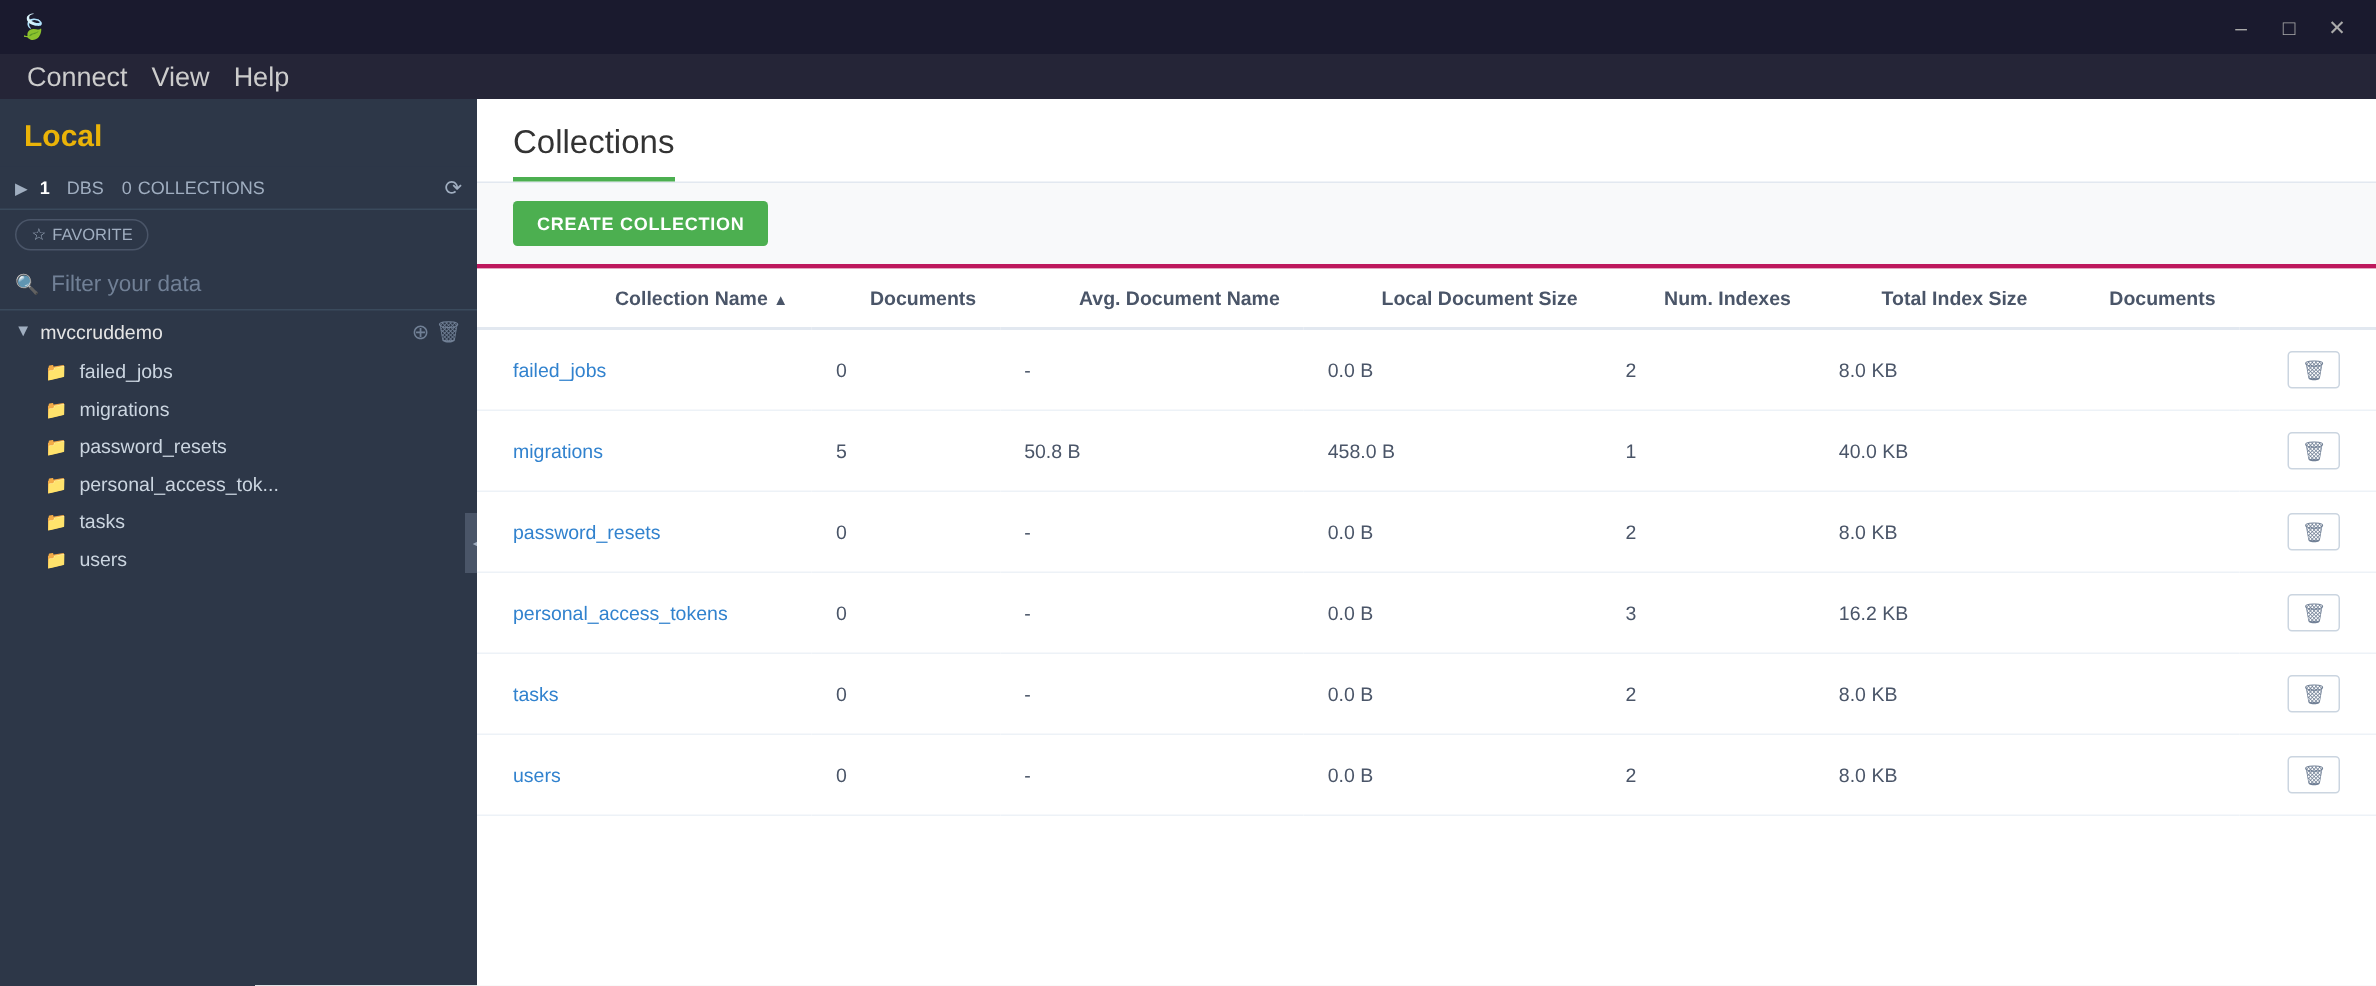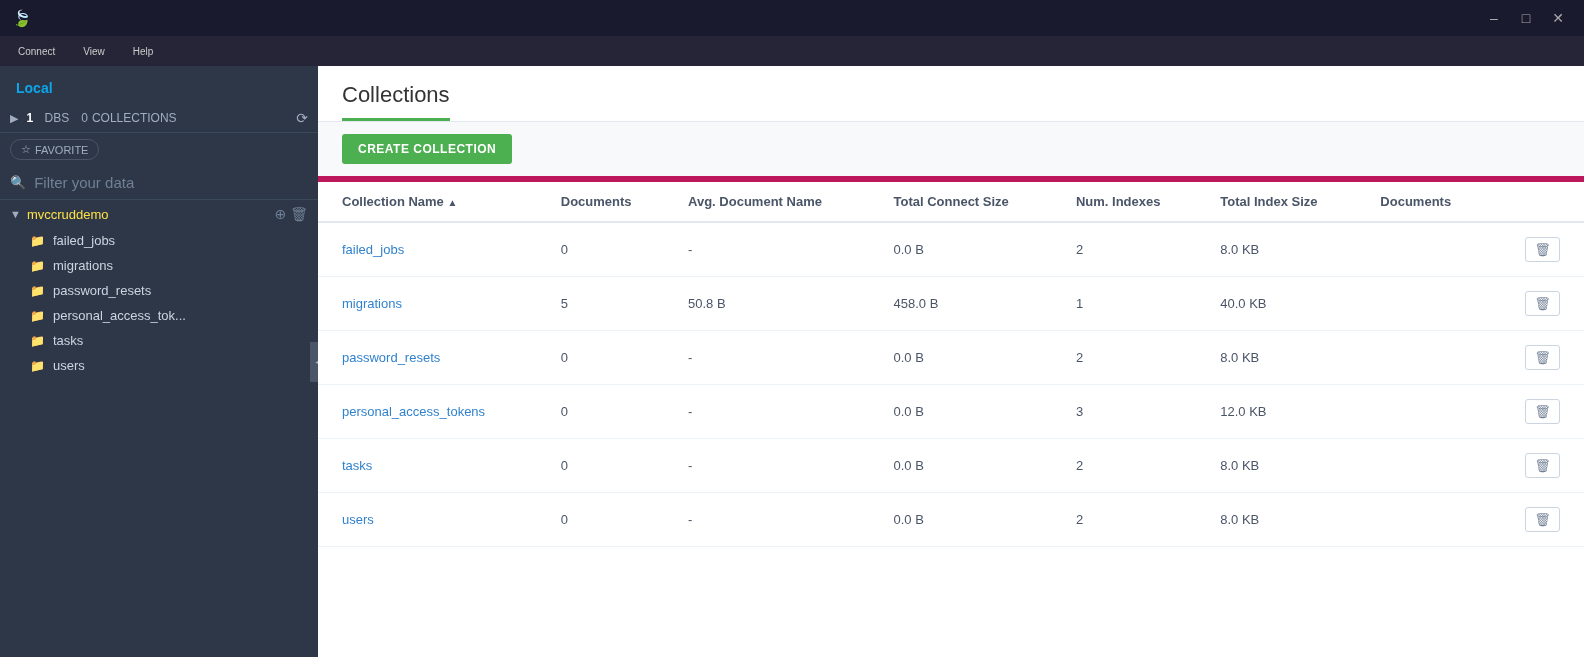--- a/index.html
+++ b/index.html
@@ -32,22 +32,22 @@
     }
 
     
     .menubar {
       background: #252537;
       color: #ccc;
       height: 30px;
       display: flex;
       align-items: center;
       padding: 0 12px;
-      gap: 16px;
-      font-size: 10px;
+      gap: 4px;
+      font-size: 18px;
       flex-shrink: 0;
     }
     .menu-item { cursor: pointer; padding: 4px 6px; border-radius: 3px; }
 
     
     .main-area {
       display: flex;
       flex: 1;
       overflow: hidden;
     }
@@ -59,23 +59,23 @@
       color: #e2e8f0;
       display: flex;
       flex-direction: column;
       flex-shrink: 0;
       overflow: hidden;
       position: relative;
     }
 
     .sidebar-header {
       padding: 14px 16px 8px;
-      font-size: 14px;
+      font-size: 20px;
       font-weight: 600;
-      color: #0ea5e9;
+      color: #eab308;
       background: #2d3748;
     }
 
     .sidebar-dbs-row {
       display: flex;
       align-items: center;
       padding: 6px 10px;
       font-size: 12px;
       color: #a0aec0;
       background: #2d3748;
@@ -135,21 +135,21 @@
     .db-item {
       padding: 6px 10px;
       display: flex;
       align-items: center;
       gap: 6px;
       font-size: 13px;
       color: #e2e8f0;
       cursor: pointer;
     }
     .db-expand { color: #a0aec0; font-size: 11px; }
-    .db-name { font-weight: 500; color: #fde047; }
+    .db-name { font-weight: 500; color: #e5e5e5; }
     .db-icons { margin-left: auto; display: flex; gap: 4px; }
     .db-icons span { color: #718096; font-size: 14px; cursor: pointer; }
 
     .collection-items { margin-left: 0; }
     .collection-item {
       padding: 5px 10px 5px 30px;
       display: flex;
       align-items: center;
       gap: 8px;
       font-size: 13px;
@@ -198,21 +198,21 @@
       color: #333;
       padding-bottom: 10px;
       border-bottom: 3px solid #4CAF50;
       display: inline-block;
       margin-bottom: 0;
     }
 
     .content-toolbar {
       padding: 12px 24px;
       background: #f8f9fa;
-      border-bottom: 6px solid #be185d;
+      border-bottom: 3px solid #be185d;
     }
 
     .create-btn {
       background: #4CAF50;
       color: #fff;
       border: none;
       padding: 8px 16px;
       font-size: 12px;
       font-weight: 600;
       letter-spacing: 0.5px;
@@ -233,21 +233,21 @@
       font-size: 13px;
     }
 
     thead tr {
       background: #fff;
       border-bottom: 2px solid #e2e8f0;
     }
 
     thead th {
       padding: 12px 16px;
-      text-align: left;
+      text-align: right;
       color: #4a5568;
       font-weight: 600;
       font-size: 13px;
       white-space: nowrap;
       margin-left: 14px;
     }
 
     thead th:first-child { padding-left: 24px; }
     thead th:last-child { padding-right: 24px; }
 
@@ -382,21 +382,21 @@
     <div class="table-wrapper">
       <table>
         <thead>
           <tr>
             <th>
               <span>Collection Name</span>
               <span class="sort-indicator">▲</span>
             </th>
             <th>Documents</th>
             <th>Avg. Document Name</th>
-            <th>Total Connect Size</th>
+            <th>Local Document Size</th>
             <th>Num. Indexes</th>
             <th>Total Index Size</th>
             <th>Documents</th>
             <th></th>
           </tr>
         </thead>
         <tbody id="table-body">
         <tr>
     <td><a class="col-link">failed_jobs</a></td>
     <td>0</td>
@@ -426,21 +426,21 @@
     <td>8.0 KB</td>
     <td></td>
     <td><button class="delete-btn">🗑</button></td>
   </tr>
             <tr>
     <td><a class="col-link">personal_access_tokens</a></td>
     <td>0</td>
     <td>-</td>
     <td>0.0 B</td>
     <td>3</td>
-    <td>12.0 KB</td>
+    <td>16.2 KB</td>
     <td></td>
     <td><button class="delete-btn">🗑</button></td>
   </tr>
             <tr>
     <td><a class="col-link">tasks</a></td>
     <td>0</td>
     <td>-</td>
     <td>0.0 B</td>
     <td>2</td>
     <td>8.0 KB</td>

